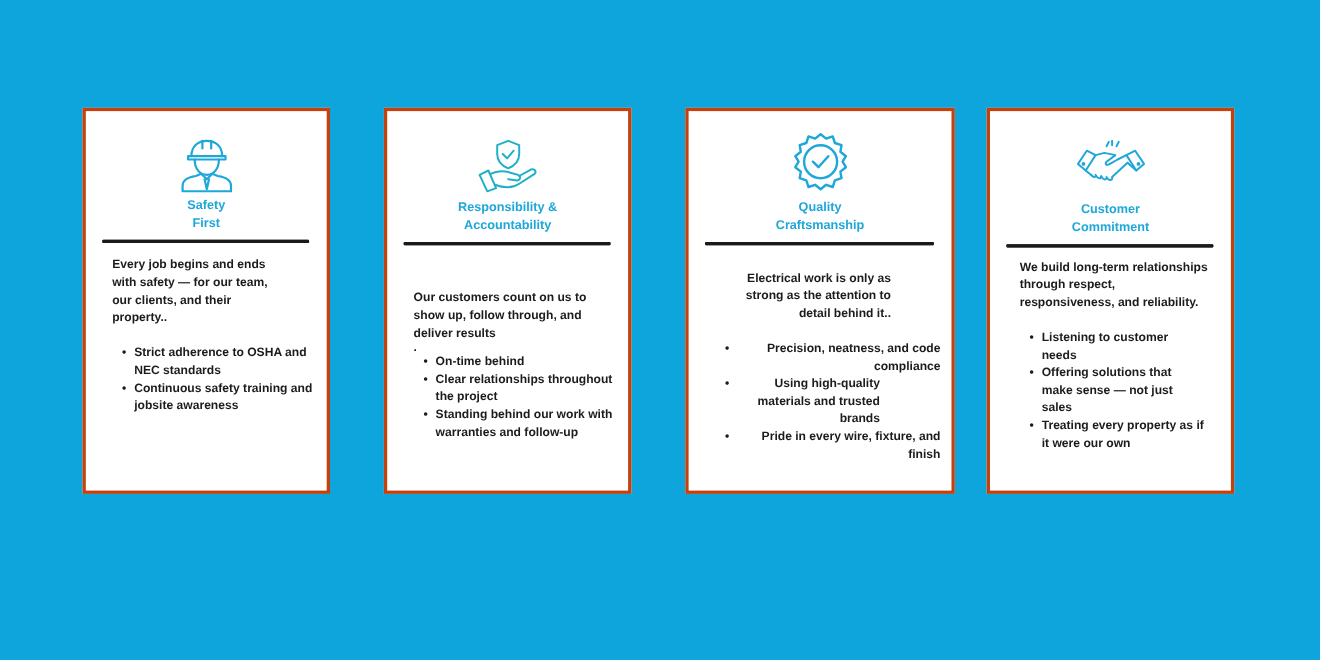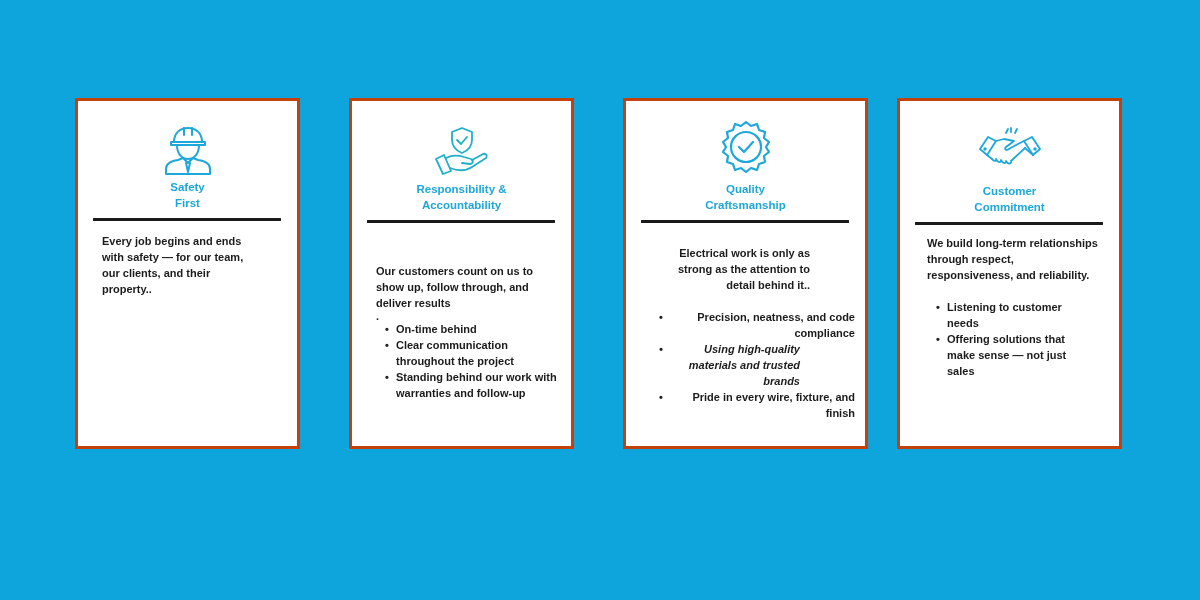--- a/index.html
+++ b/index.html
@@ -83,20 +83,24 @@
     </svg>
   </div>
   <div class="title" style="top:78px;">
     <span>Safety</span>
     <span>First</span>
   </div>
   <div class="divider" style="top:117px;"></div>
   <div class="body" style="top:132px;">
     <p class="intro" style="width:160px;">Every job begins and ends with safety — for our team, our clients, and their property..</p>
     <div class="spacer"></div>
+    <ul>
+      <li>Strict adherence to OSHA and NEC standards</li>
+      <li>Continuous safety training and jobsite awareness</li>
+    </ul>
   </div>
 </div>
 
 <div class="card" style="left:349px;">
   <div class="icon-wrap" style="top:24px;">
     <svg width="56" height="50" viewBox="0 0 56 50" fill="none" stroke="#1fb0c8" stroke-width="1.8" stroke-linejoin="round" stroke-linecap="round">
       <path d="M28 3 L38 7 V15 C38 22 33 26 28 28 C23 26 18 22 18 15 V7 Z"></path>
       <path d="M23 15 L27 19 L33 12"></path>
       <path d="M2 34 L10 30 L17 46 L9 49 Z"></path>
       <path d="M12 33 C18 30 24 30 30 32 L37 34 C40 35 39 39 36 39 L28 38"></path>
@@ -106,21 +110,21 @@
   <div class="title" style="top:80px;text-align:center;">
     <span>Responsibility &amp;</span>
     <span>Accountability</span>
   </div>
   <div class="divider" style="top:119px;"></div>
   <div class="body" style="top:134px;margin-top:28px;">
     <p class="intro" style="width:170px;">Our customers count on us to show up, follow through, and deliver results</p>
     <p class="dot">.</p>
     <ul>
       <li>On-time behind</li>
-      <li>Clear communication throughout the project</li>
+      <li>Clear relationships throughout the project</li>
       <li>Standing behind our work with warranties and follow-up</li>
     </ul>
   </div>
 </div>
 
 <div class="card" style="left:623px;padding-left:20px;">
   <div class="icon-wrap" style="top:18px;">
     <svg width="56" height="56" viewBox="0 0 56 56" fill="none" stroke="#1ea7d9" stroke-width="2.2" stroke-linejoin="round" stroke-linecap="round">
       <path d="M28 3 L33 7 L39 5 L41 11 L47 13 L46 19 L51 23 L48 28 L51 33 L46 37 L47 43 L41 45 L39 51 L33 49 L28 53 L23 49 L17 51 L15 45 L9 43 L10 37 L5 33 L8 28 L5 23 L10 19 L9 13 L15 11 L17 5 L23 7 Z"></path>
       <circle cx="28" cy="28" r="15"></circle>
@@ -130,21 +134,21 @@
   <div class="title" style="top:80px;">
     <span>Quality</span>
     <span>Craftsmanship</span>
   </div>
   <div class="divider" style="top:119px;"></div>
   <div class="body" style="top:144px;text-align:right;">
     <p class="intro" style="width:160px;">Electrical work is only as strong as the attention to detail behind it..</p>
     <div class="spacer"></div>
     <ul>
       <li>Precision, neatness, and code compliance</li>
-      <li style="width:130px;font-style:italic;">Using high-quality materials and trusted brands</li>
+      <li style="width:130px;">Using high-quality materials and trusted brands</li>
       <li>Pride in every wire, fixture, and finish</li>
     </ul>
   </div>
 </div>
 
 <div class="card" style="left:897px;">
   <div class="icon-wrap" style="top:26px;">
     <svg width="64" height="44" viewBox="0 0 64 44" fill="none" stroke="#1ea7d9" stroke-width="1.8" stroke-linejoin="round" stroke-linecap="round">
       <path d="M28 6 L30 2 M33 5 L33 1 M37 6 L39 2"></path>
       <path d="M2 22 L10 10 L18 14 L9 28 Z"></path>
@@ -160,15 +164,16 @@
     <span>Customer</span>
     <span>Commitment</span>
   </div>
   <div class="divider" style="top:121px;"></div>
   <div class="body" style="top:134px; left:27px;">
     <p class="intro" style="width:175px;">We build long-term relationships through respect, responsiveness, and reliability.</p>
     <div class="spacer"></div>
     <ul>
       <li style="width:135px;">Listening to customer needs</li>
       <li style="width:135px;">Offering solutions that make sense — not just sales</li>
+      <li style="width:150px;">Treating every property as if it were our own</li>
     </ul>
   </div>
 </div>
 
 </body></html>

